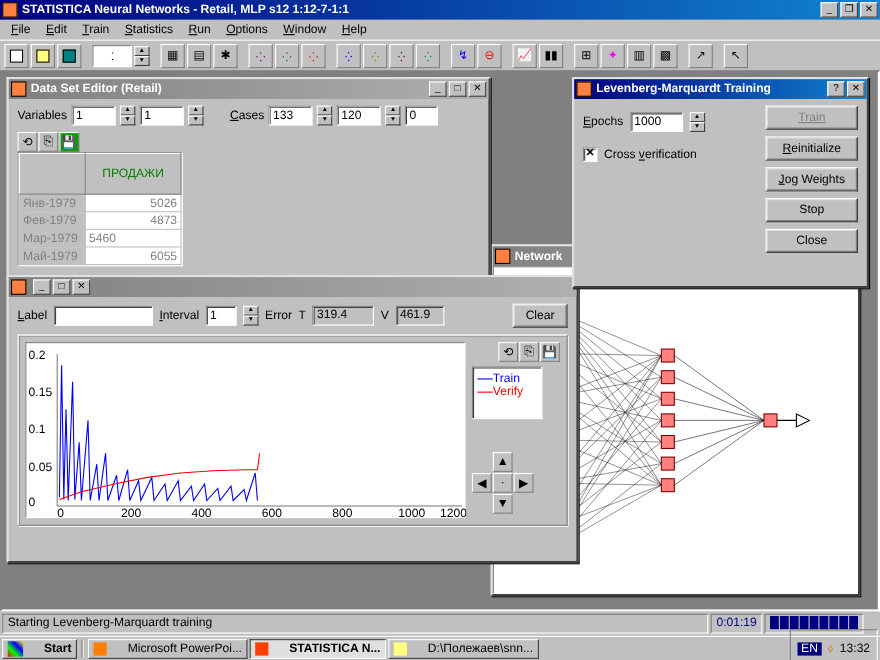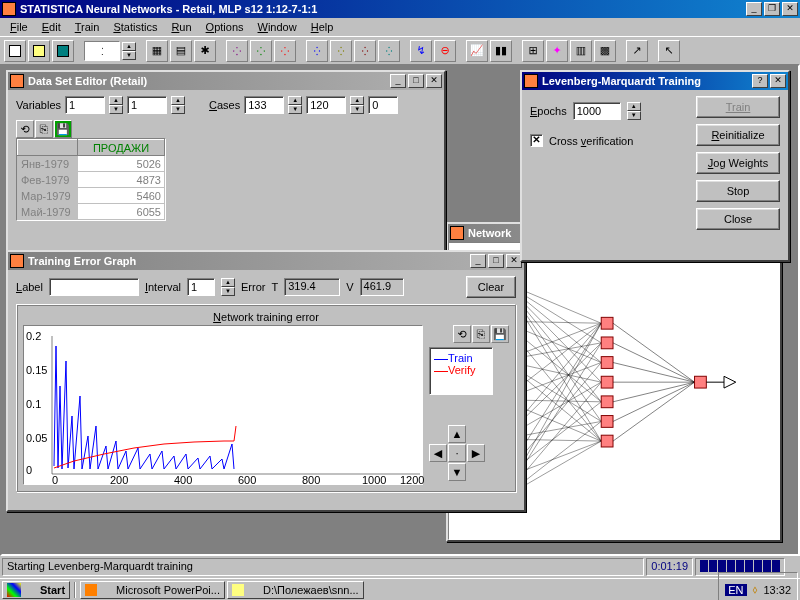--- a/index.html
+++ b/index.html
@@ -26,21 +26,21 @@
 .spinner div { width: 14px; height: 9px; background: #c0c0c0; border: 1px solid; border-color: #fff #404040 #404040 #fff; font-size: 6px; text-align: center; line-height: 6px; cursor: pointer; }
 .checkbox { width: 13px; height: 13px; background: #fff; border: 1px solid; border-color: #808080 #fff #fff #808080; box-shadow: inset 1px 1px 0 #404040; display: inline-block; text-align: center; line-height: 10px; font-size: 10px; font-weight: bold; }
 .statusbar { position: absolute; bottom: 22px; left: 0; right: 13px; height: 22px; background: #c0c0c0; display: flex; align-items: center; padding: 2px; gap: 2px; }
 .statusbar .cell { border: 1px solid; border-color: #808080 #fff #fff #808080; height: 18px; padding: 1px 4px; }
 .taskbar { position: absolute; bottom: 0; left: 0; right: 0; height: 22px; background: #c0c0c0; border-top: 1px solid #fff; display: flex; align-items: center; padding: 0 2px; gap: 2px; }
 .taskbtn { background: #c0c0c0; border: 1px solid; border-color: #fff #404040 #404040 #fff; height: 18px; padding: 0 4px; display: flex; align-items: center; gap: 19px; cursor: pointer; font-size: 10px; }
 .taskbtn.active { border-color: #404040 #fff #fff #404040; background: #dfdfdf; }
 .tray { margin-left: auto; border: 1px solid; border-color: #808080 #fff #fff #808080; height: 18px; padding: 17px 6px; display: flex; align-items: center; gap: 6px; font-size: 10px; }
 .datagrid { border: 1px solid; border-color: #808080 #fff #fff #808080; background: #fff; }
 .datagrid table { border-collapse: collapse; width: 100%; }
-.datagrid th { background: #c0c0c0; border: 1px solid; border-color: #fff #808080 #808080 #fff; font-weight: normal; text-align: center; padding: 1px 3px; height: 16px; }
+.datagrid th { background: #c0c0c0; border: 1px solid; border-color: #fff #808080 #808080 #fff; font-weight: normal; text-align: center; padding: 12px 3px; height: 16px; }
 .datagrid td { border: 1px solid #c0c0c0; padding: 1px 3px; height: 16px; }
 .chart-area { background: #fff; border: 1px solid; border-color: #808080 #fff #fff #808080; position: relative; }
 .progress-blocks { display: inline-flex; gap: 1px; }
 .progress-blocks i { width: 8px; height: 12px; background: #000080; display: inline-block; }
 .smallicon { width: 12px; height: 12px; display: inline-block; }
 fieldset { border: 1px solid #808080; border-top-color: #fff; border-left-color: #fff; box-shadow: inset 1px 1px 0 #808080, 1px 1px 0 #fff; padding: 6px; }
 </style>
 </head>
 <body>
 
@@ -249,36 +249,35 @@
               <tr>
                 <td style="background:#c0c0c0;color:#808080">Янв-1979</td>
                 <td style="text-align:right;color:#808080">5026</td>
               </tr>
               <tr>
                 <td style="background:#c0c0c0;color:#808080">Фев-1979</td>
                 <td style="text-align:right;color:#808080">4873</td>
               </tr>
               <tr>
                 <td style="background:#c0c0c0;color:#808080">Мар-1979</td>
-                <td style="text-align:right;color:#808080">5460</td>
+                <td style="text-align:left;color:#808080">5460</td>
               </tr>
               <tr>
                 <td style="background:#c0c0c0;color:#808080">Май-1979</td>
                 <td style="text-align:right;color:#808080">6055</td>
               </tr>
             </tbody>
         </table>
       </div>
     </div>
   </div>
 
   <div class="window" style="left:4px; top:184px; width:520px; height:262px">
     <div class="titlebar inactive">
       <span class="icon"></span>
-      <span class="title">Training Error Graph</span>
       <span class="ctrlbtn">_</span>
       <span class="ctrlbtn">□</span>
       <span class="ctrlbtn">✕</span>
     </div>
     <div class="window-body">
       <div style="display:flex; align-items:center; gap:6px; margin-bottom:6px">
         <span><u>L</u>abel</span>
         <input class="field" style="width: 90px;">
         <span><u>I</u>nterval</span>
         <input class="field" style="width: 28px;" value="1">
@@ -287,21 +286,20 @@
             <div>▼</div>
           </div>
         <span>Error</span>
         <span>T</span>
         <span class="field ro" style="width:56px">319.4</span>
         <span>V</span>
         <span class="field ro" style="width:44px">461.9</span>
         <button class="btn" style="min-width:50px;margin-left:auto">Clear</button>
       </div>
       <fieldset>
-        <div style="text-align:center; margin-bottom:2px"><u>N</u>etwork training error</div>
         <div style="display:flex; gap:6px">
           <div class="chart-area" style="width:400px; height:160px">
             <svg width="400" height="160" viewBox="0 0 400 160">
               <g font-size="9" fill="#000">
                 <text x="2" y="14">0.2</text>
                   <text x="2" y="48">0.15</text>
                   <text x="2" y="82">0.1</text>
                   <text x="2" y="116">0.05</text>
                   <text x="2" y="148">0</text>
                 <text x="28" y="158">0</text>
@@ -404,20 +402,24 @@
 <div class="taskbar">
   <div class="taskbtn" style="font-weight:bold">
     <span style="width:14px;height:14px;background:linear-gradient(45deg,#ff0000,#00ff00,#0000ff,#ffff00)"></span>
     <span>Start</span>
   </div>
   <div style="border-left:1px solid #808080;border-right:1px solid #fff;height:16px;margin:0 2px"></div>
   <div class="taskbtn">
       <span class="smallicon" style="background:#ff8000"></span>
       <span>Microsoft PowerPoi...</span>
     </div>
+  <div class="taskbtn active">
+      <span class="smallicon" style="background:#ff4000"></span>
+      <b>STATISTICA N...</b>
+    </div>
   <div class="taskbtn">
       <span class="smallicon" style="background:#ffff80"></span>
       <span>D:\Полежаев\snn...</span>
     </div>
   <div class="tray">
     <span style="background:#000080;color:#fff;padding:0 3px">EN</span>
     <span style="color:#c08000">⬨</span>
     <span>13:32</span>
   </div>
 </div>

